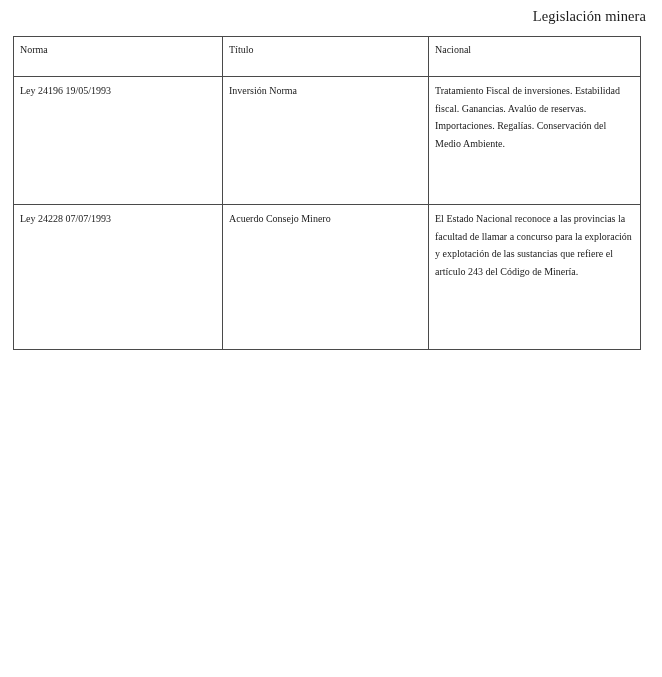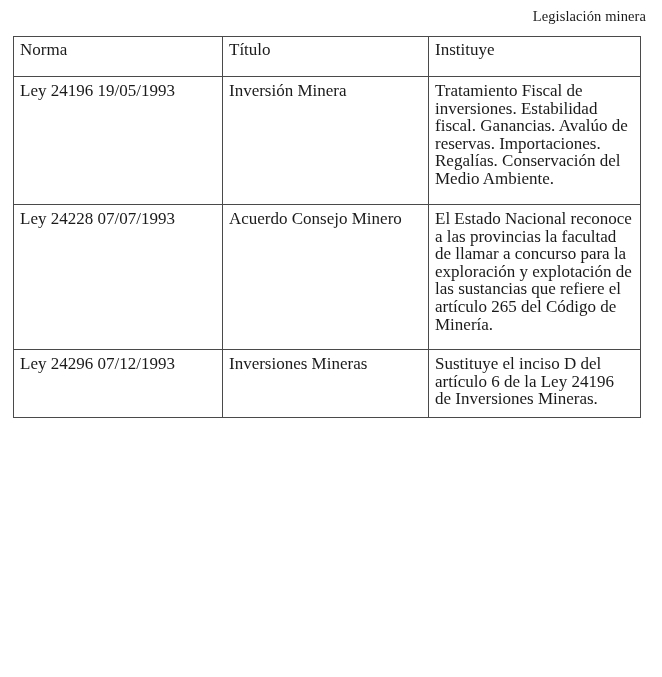--- a/index.html
+++ b/index.html
@@ -32,21 +32,21 @@
     color: #1a1a1a;
     letter-spacing: 0.1px;
   }
   table.legis {
     position: absolute;
     top: 36px;
     left: 13px;
     width: 627px;
     border-collapse: collapse;
     table-layout: fixed;
-    font-size: 17px;
+    font-size: 10px;
   }
   table.legis td,
   table.legis th {
     border: 1px solid #4a4a4a;
     vertical-align: top;
     padding: 5px 6px 6px 6px;
     font-weight: normal;
     text-align: left;
     color: #1a1a1a;
     line-height: 17.6px;
@@ -86,55 +86,46 @@
     </colgroup>
     <thead>
       <tr>
         <th>
           <span class="hdr-label">Norma</span>
         </th>
         <th>
           <span class="hdr-label">Título</span>
         </th>
         <th>
-          <span class="hdr-label">Instituye</span>
+          <span class="hdr-label">Nacional</span>
         </th>
       </tr>
     </thead>
     <tbody>
 
       <tr style="height:128px">
         <td>
           <span class="nowrap-line">Ley 24196 19/05/1993</span>
         </td>
         <td>
-          <span>Inversión Minera</span>
+          <span>Inversión Norma</span>
         </td>
         <td class="cell-just">Tratamiento Fiscal de inversiones. Estabilidad fiscal. Ganancias. Avalúo de reservas. Importaciones. Regalías. Conservación del Medio Ambiente.</td>
       </tr>
 
 
 
       <tr style="height:145px">
         <td>
           <span class="nowrap-line">Ley 24228 07/07/1993</span>
         </td>
         <td>
           <span>Acuerdo Consejo Minero</span>
         </td>
-        <td class="cell-just">El Estado Nacional reconoce a las provincias la facultad de llamar a concurso para la exploración y explotación de las sustancias que refiere el artículo 265 del Código de Minería.</td>
+        <td class="cell-just">El Estado Nacional reconoce a las provincias la facultad de llamar a concurso para la exploración y explotación de las sustancias que refiere el artículo 243 del Código de Minería.</td>
       </tr>
 
-      <tr style="height:68px">
-        <td>
-          <span class="nowrap-line">Ley 24296 07/12/1993</span>
-        </td>
-        <td>
-          <span>Inversiones Mineras</span>
-        </td>
-        <td class="cell-just">Sustituye el inciso D del artículo 6 de la Ley 24196 de Inversiones Mineras.</td>
-      </tr>
 
 
 
     </tbody>
   </table>
 </div>
 
 </body></html>

